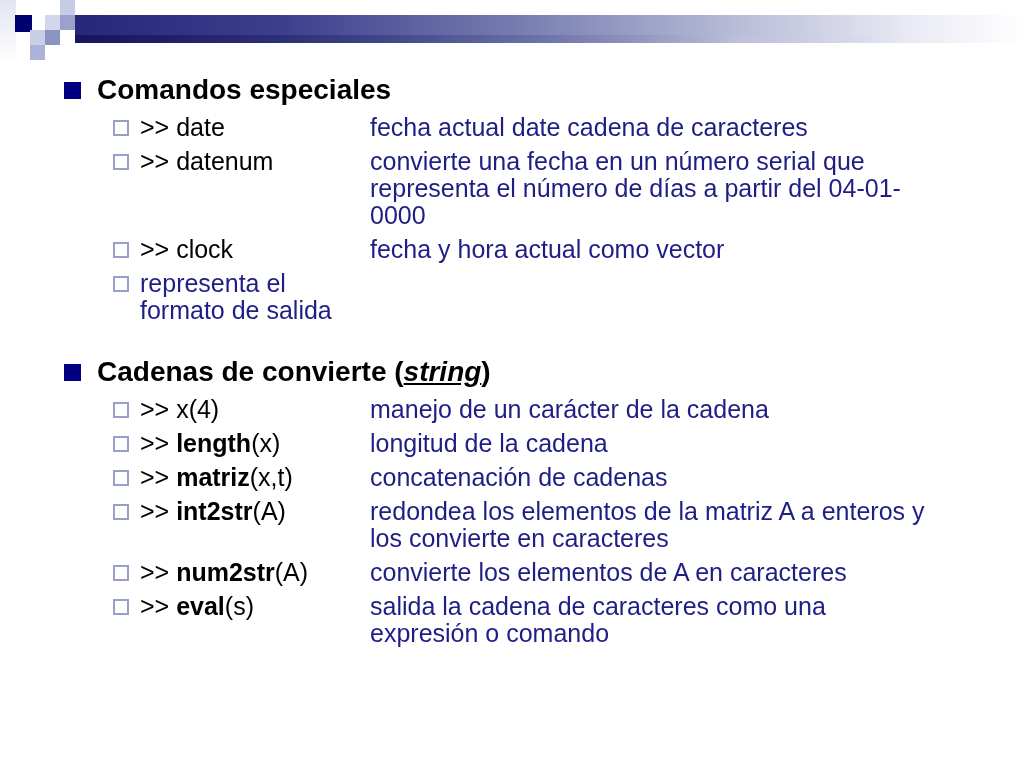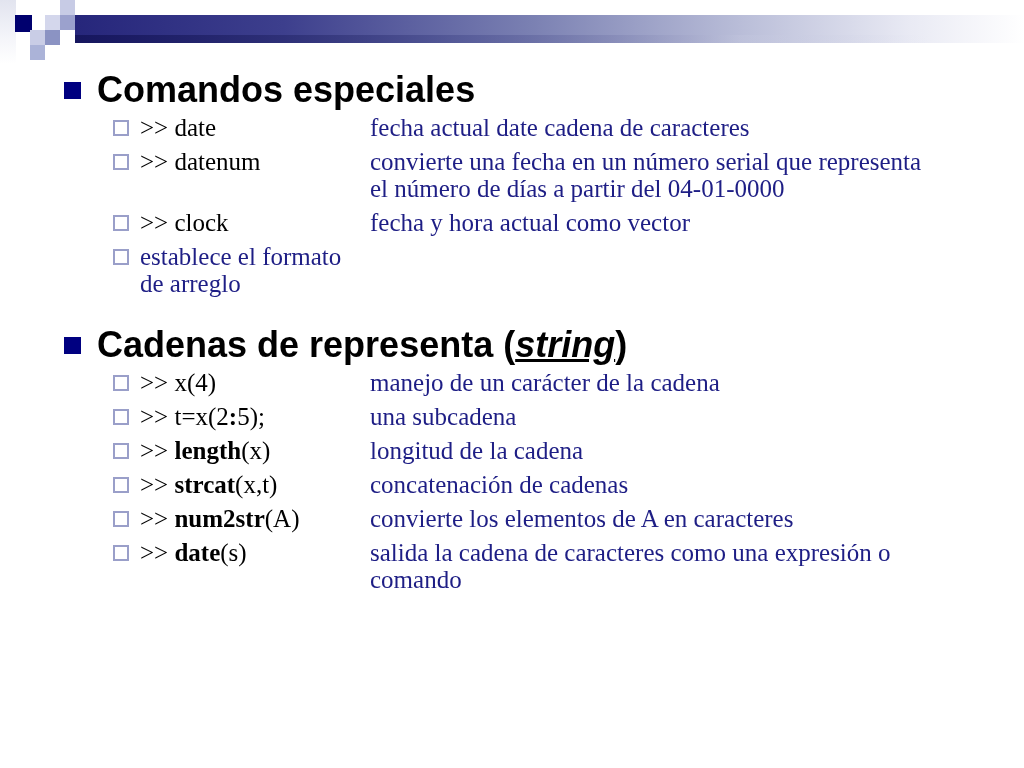--- a/index.html
+++ b/index.html
@@ -61,33 +61,32 @@
     margin: 0 0 6px 0;
   }
   .bullet-l1 {
     flex: none;
     width: 17px; height: 17px;
     margin: 10px 16px 0 0;
     background: var(--accent, #000080);
   }
   .section-title {
     margin: 0;
-    font-size: 36px;
+    font-size: 28px;
     line-height: 36px;
     font-weight: bold;
     color: var(--title-color, #000000);
   }
   .section-title .seg-italic { font-style: italic; text-decoration: underline; }
   .item {
     display: grid;
     grid-template-columns: 27px 230px 570px;
     margin: 0 0 7px 49px;
     font-size: 25px;
     line-height: 27px;
-    font-family: Liberation Serif, serif;
   }
   .bullet-l2 {
     width: 12px; height: 12px;
     margin-top: 6px;
     border: 2px solid var(--sub-bullet, #9a9fc9);
     background: #ffffff;
     box-sizing: content-box;
   }
   .cmd { color: var(--cmd-color, #000000); white-space: nowrap; }
   .cmd .seg-bold { font-weight: bold; }
@@ -126,53 +125,53 @@
           <span class="cmd"><span class="">&gt;&gt; datenum</span></span>
           <span class="desc">convierte una fecha en un número serial que representa el número de días a partir del 04-01-0000</span>
         </div>
         <div class="item">
           <span class="bullet-l2"></span>
           <span class="cmd"><span class="">&gt;&gt; clock</span></span>
           <span class="desc">fecha y hora actual como vector</span>
         </div>
         <div class="item">
           <span class="bullet-l2"></span>
-          <span class="desc">establece el formato de arreglo</span>
+          <span class="desc">representa el formato de salida</span>
         </div>
       </div>
       <div class="section">
         <div class="section-title-row">
           <span class="bullet-l1"></span>
-          <h2 class="section-title"><span class="">Cadenas de representa (</span><span class="seg-italic">string</span><span class="">)</span></h2>
+          <h2 class="section-title"><span class="">Cadenas de convierte (</span><span class="seg-italic">string</span><span class="">)</span></h2>
         </div>
         <div class="item">
           <span class="bullet-l2"></span>
           <span class="cmd"><span class="">&gt;&gt; x(4)</span></span>
           <span class="desc">manejo de un carácter de la cadena</span>
         </div>
         <div class="item">
           <span class="bullet-l2"></span>
-          <span class="cmd"><span class="">&gt;&gt; t=x(2</span><span class="seg-bold ">:</span><span class="">5);</span></span>
-          <span class="desc">una subcadena</span>
-        </div>
-        <div class="item">
-          <span class="bullet-l2"></span>
           <span class="cmd"><span class="">&gt;&gt; </span><span class="seg-bold ">length</span><span class="">(x)</span></span>
           <span class="desc">longitud de la cadena</span>
         </div>
         <div class="item">
           <span class="bullet-l2"></span>
-          <span class="cmd"><span class="">&gt;&gt; </span><span class="seg-bold ">strcat</span><span class="">(x,t)</span></span>
+          <span class="cmd"><span class="">&gt;&gt; </span><span class="seg-bold ">matriz</span><span class="">(x,t)</span></span>
           <span class="desc">concatenación de cadenas</span>
+        </div>
+        <div class="item">
+          <span class="bullet-l2"></span>
+          <span class="cmd"><span class="">&gt;&gt; </span><span class="seg-bold ">int2str</span><span class="">(A)</span></span>
+          <span class="desc">redondea los elementos de la matriz A a enteros y los convierte en caracteres</span>
         </div>
         <div class="item">
           <span class="bullet-l2"></span>
           <span class="cmd"><span class="">&gt;&gt; </span><span class="seg-bold ">num2str</span><span class="">(A)</span></span>
           <span class="desc">convierte los elementos de A en caracteres</span>
         </div>
         <div class="item">
           <span class="bullet-l2"></span>
-          <span class="cmd"><span class="">&gt;&gt; </span><span class="seg-bold ">date</span><span class="">(s)</span></span>
+          <span class="cmd"><span class="">&gt;&gt; </span><span class="seg-bold ">eval</span><span class="">(s)</span></span>
           <span class="desc">salida la cadena de caracteres como una expresión o comando</span>
         </div>
       </div>
     </div>
 </div>
 
 </body></html>

